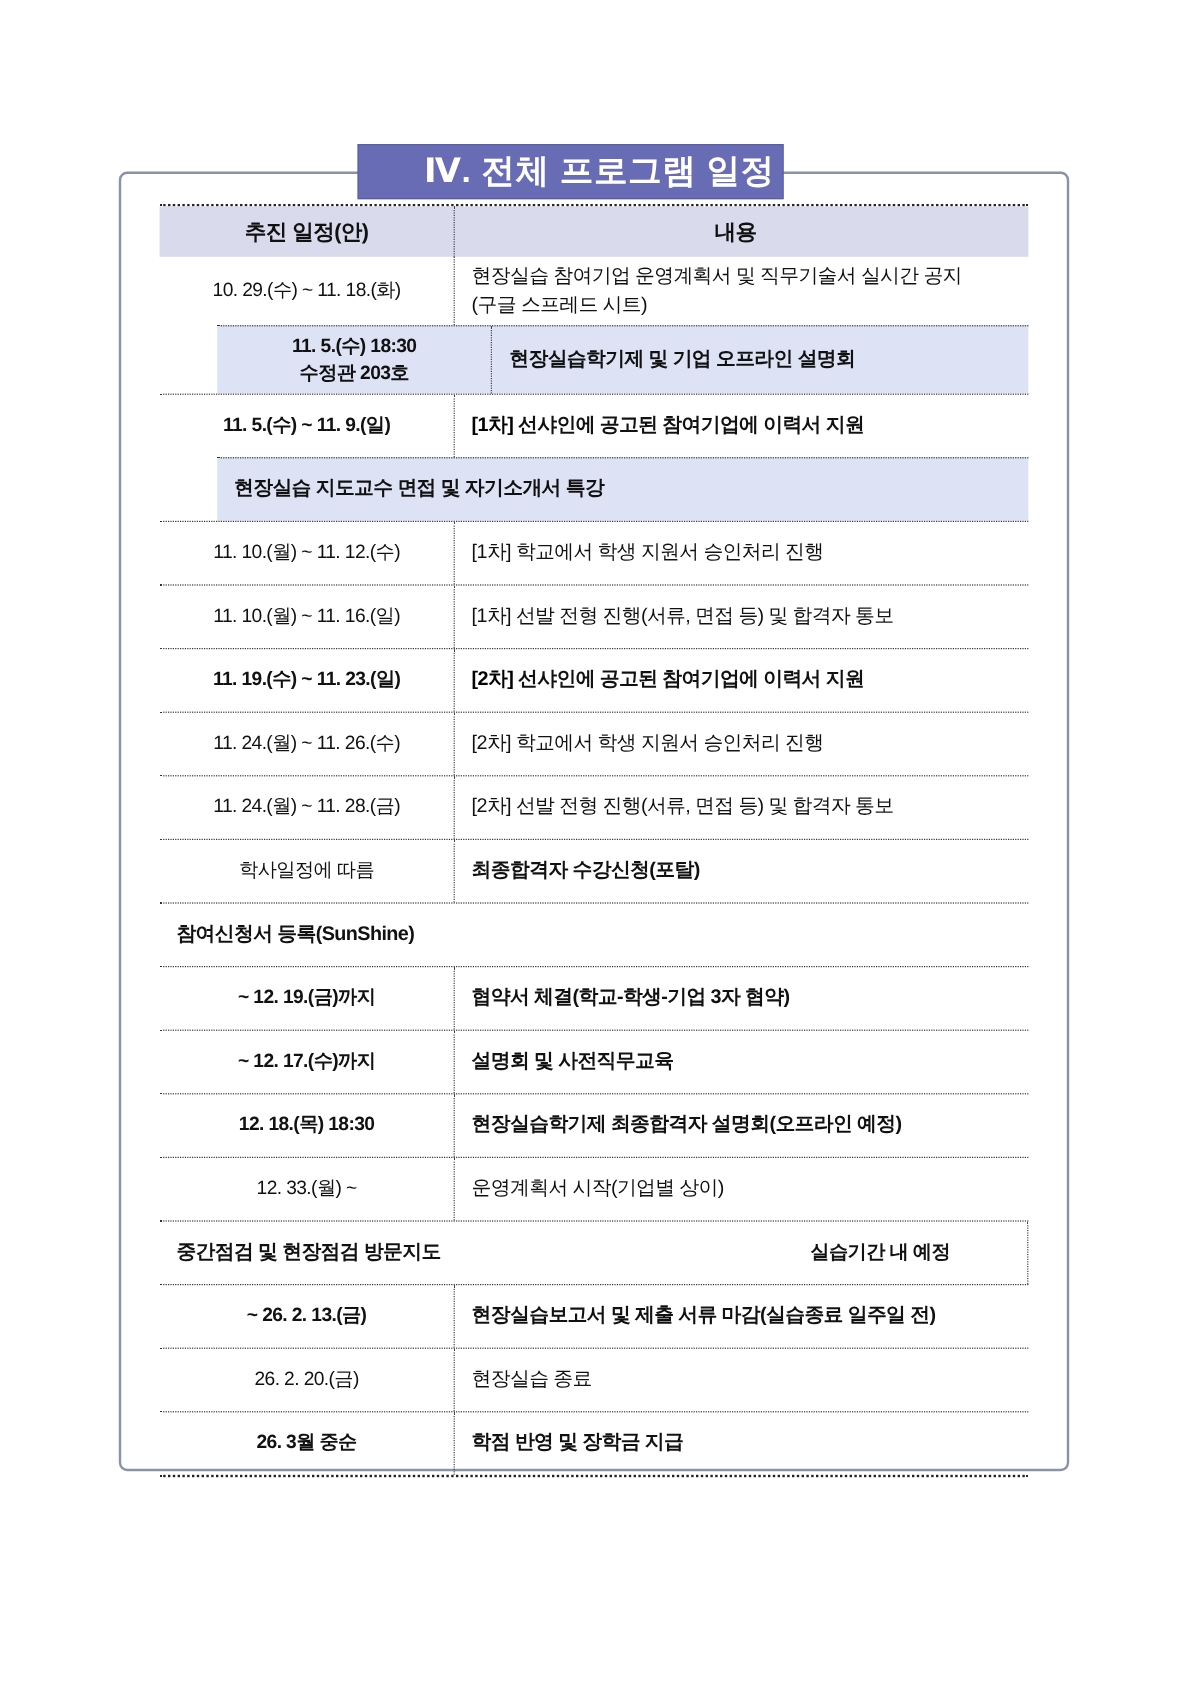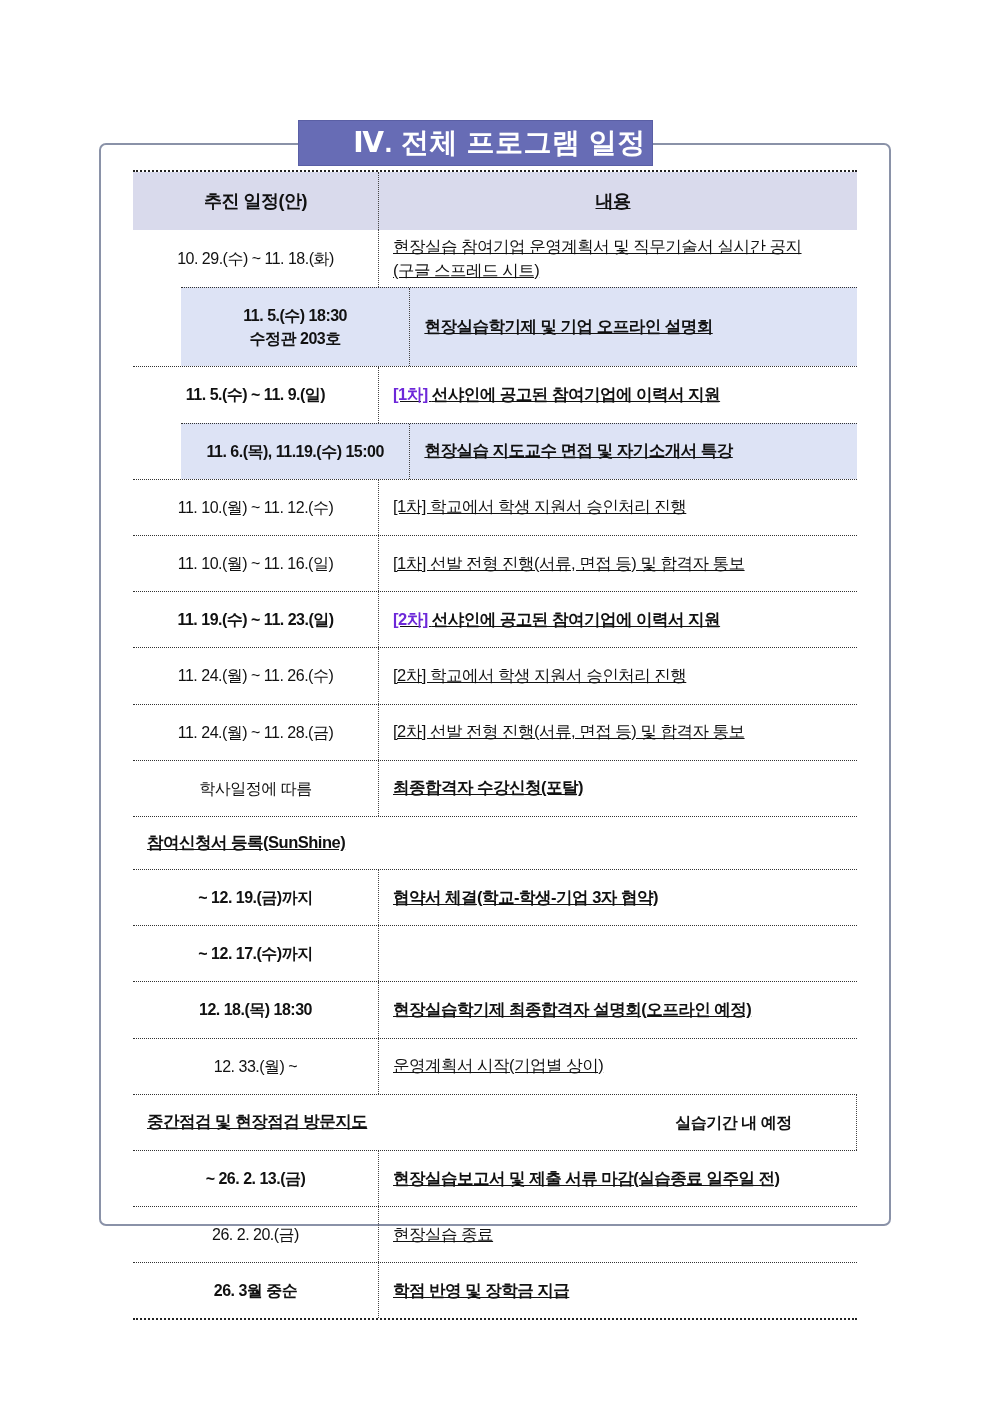--- a/index.html
+++ b/index.html
@@ -52,41 +52,40 @@
   .cell {
     display: flex; flex-direction: column; justify-content: center;
   }
   .cell.date {
     width: 246px;
     border-right: 1.5px dotted #444;
     text-align: center;
     font-size: 16px;
     letter-spacing: -0.5px;
     line-height: 1.45;
-    padding: 16px 6px;
+    padding: 0 6px;
   }
   .cell.content {
     width: 478px;
     text-align: left;
     padding: 4px 24px 4px 14px;
     font-size: 16.5px;
     letter-spacing: -0.5px;
     line-height: 1.45;
     white-space: nowrap;
-    text-decoration: underline;
   }
   .cell.hdr {
     justify-content: center;
     font-size: 18px;
     font-weight: 700;
     text-align: center;
     letter-spacing: -0.5px;
   }
   .b { font-weight: 700; }
-  .red { color: #6d28d9; font-weight: 700; }
+  .red { color: #000000; font-weight: 700; }
 </style>
 </head>
 <body>
 
 <div class="page-frame"></div>
 
 <div class="title-box">
   <span>Ⅳ. 전체 프로그램 일정</span>
 </div>
 
@@ -115,23 +114,20 @@
       </div>
       <div class="row">
         <div class="cell date b">
           <div>11. 5.(수) ~ 11. 9.(일)</div>
         </div>
         <div class="cell content b">
           <div><span class="red">[1차] </span><span>선샤인에 공고된 참여기업에 이력서 지원</span></div>
         </div>
       </div>
       <div class="row hl">
-        <div class="cell date b">
-          <div>11. 6.(목), 11.19.(수) 15:00</div>
-        </div>
         <div class="cell content b">
           <div><span>현장실습 지도교수 면접 및 자기소개서 특강</span></div>
         </div>
       </div>
       <div class="row">
         <div class="cell date">
           <div>11. 10.(월) ~ 11. 12.(수)</div>
         </div>
         <div class="cell content">
           <div><span>[1차] 학교에서 학생 지원서 승인처리 진행</span></div>
@@ -186,20 +182,23 @@
         <div class="cell date b">
           <div>~ 12. 19.(금)까지</div>
         </div>
         <div class="cell content b">
           <div><span>협약서 체결(학교-학생-기업 3자 협약)</span></div>
         </div>
       </div>
       <div class="row">
         <div class="cell date b">
           <div>~ 12. 17.(수)까지</div>
+        </div>
+        <div class="cell content b">
+          <div><span>설명회 및 사전직무교육</span></div>
         </div>
       </div>
       <div class="row">
         <div class="cell date b">
           <div>12. 18.(목) 18:30</div>
         </div>
         <div class="cell content b">
           <div><span>현장실습학기제 최종합격자 설명회(오프라인 예정)</span></div>
         </div>
       </div>

